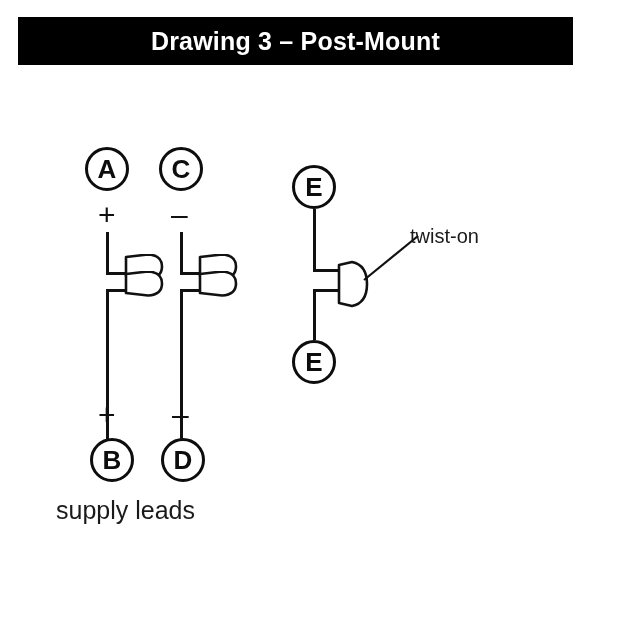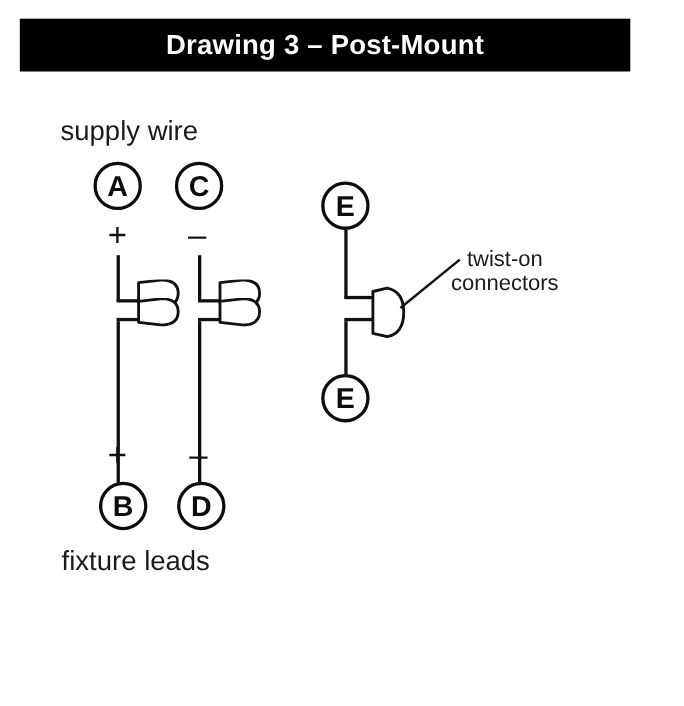--- a/index.html
+++ b/index.html
@@ -150,26 +150,24 @@
 </style>
 </head>
 <body>
 
 <div id="stage">
 
   <div class="title-bar">
     <div class="title-text">Drawing 3 – Post-Mount</div>
   </div>
 
-  <div class="lbl lbl-supply">supply wire</div>
-  <div class="lbl lbl-fixture">fixture leads</div>
+  <div class="lbl lbl-fixture">supply leads</div>
 
   <div class="lbl lbl-twist">
     <span>twist-on</span>
-    <span>connectors</span>
   </div>
 
   <div class="circ circ-a">
     <span>A</span>
   </div>
   <div class="circ circ-c">
     <span>C</span>
   </div>
   <div class="circ circ-e1">
     <span>E</span>

